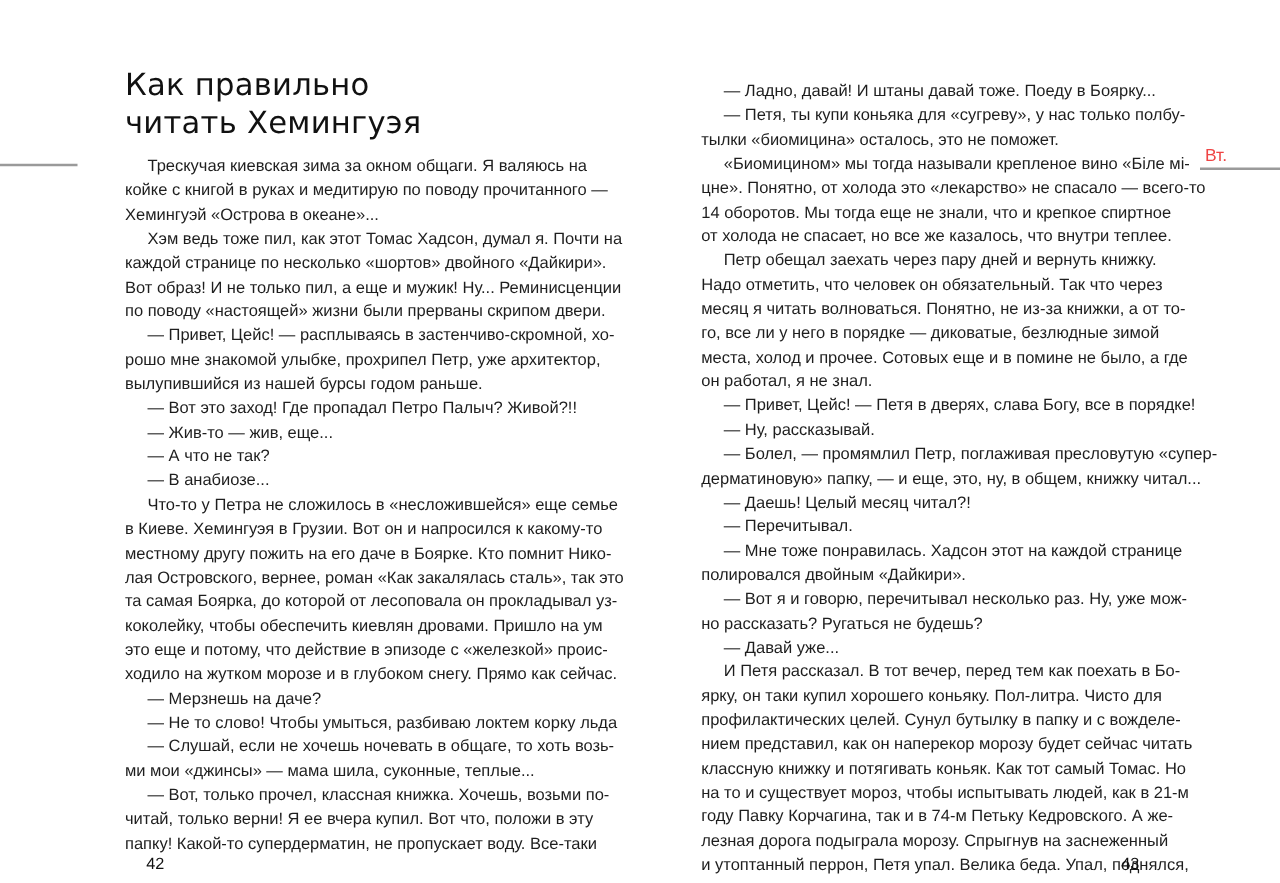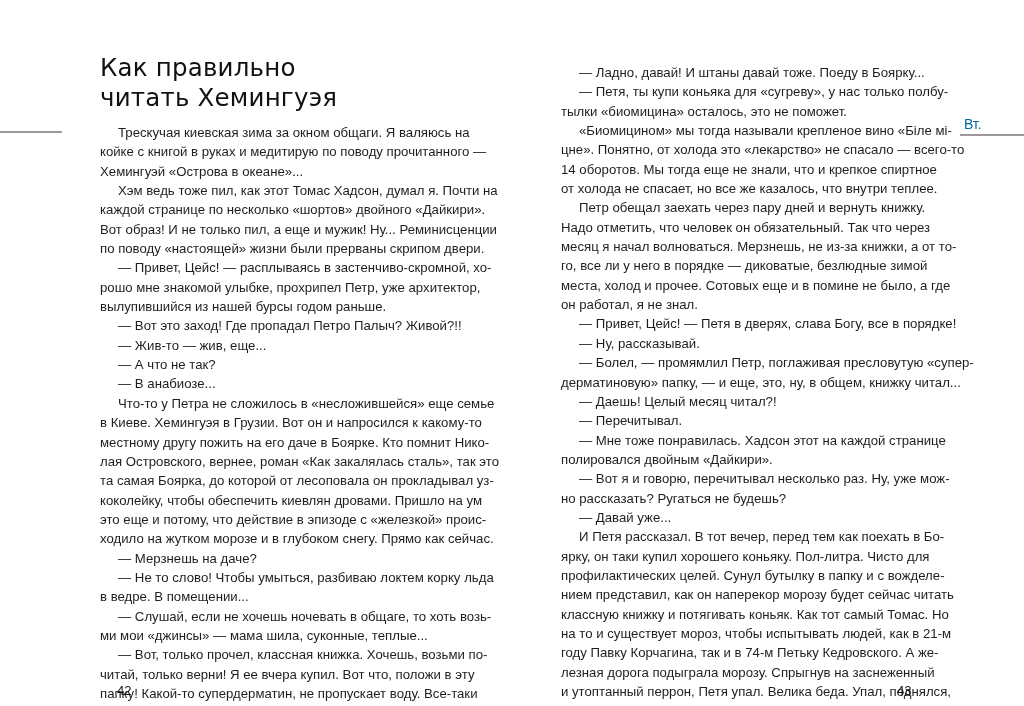--- a/index.html
+++ b/index.html
@@ -7,21 +7,21 @@
          font-family: "Liberation Sans", "DejaVu Sans", sans-serif; color: #1a1a1a; }
   .page { position: absolute; top: 0; height: 706px; }
   .page.left { left: 0; width: 512px; }
   .page.right { left: 512px; width: 512px; }
   .title { position: absolute; left: 100px; width: 358px; top: 53px; 
            font-family: "DejaVu Sans", sans-serif; font-size: 24.5px; line-height: 30px;
            color: #111; letter-spacing: 0.2px; }
   .title div { white-space: nowrap; }
   .rule-left { position: absolute; left: 0; top: 131px; width: 62px; height: 1.5px; background: #9a9a9a; }
   .rule-right { position: absolute; left: 448px; top: 134px; width: 64px; height: 1.5px; background: #9a9a9a; }
-  .section-mark { position: absolute; left: 452px; top: 116px; font-size: 14px; color: #0369a1; }
+  .section-mark { position: absolute; left: 452px; top: 116px; font-size: 14px; color: #ef4444; }
   .col { position: absolute; font-size: 13.2px; line-height: 19.35px; text-align: justify; color: #1e1e1e; }
   .col.l { left: 100px; width: 357px; top: 123px; }
   .col.r { left: 49px; width: 358px; top: 63px; }
   .line { display: block; white-space: nowrap; text-align-last: justify; overflow: visible; height: 19.35px; }
   .line.last { text-align-last: left; }
   .line.indent { padding-left: 18px; }
   .pnum { position: absolute; font-size: 13px; color: #111; top: 655px; margin-top: 28px; }
   .pnum.l { left: 117px; }
   .pnum.r { left: 385px; }
 </style>
@@ -52,21 +52,20 @@
       <span class="line indent">Что-то у Петра не сложилось в «несложившейся» еще семье</span>
       <span class="line">в Киеве. Хемингуэя в Грузии. Вот он и напросился к какому-то</span>
       <span class="line">местному другу пожить на его даче в Боярке. Кто помнит Нико-</span>
       <span class="line">лая Островского, вернее, роман «Как закалялась сталь», так это</span>
       <span class="line">та самая Боярка, до которой от лесоповала он прокладывал уз-</span>
       <span class="line">коколейку, чтобы обеспечить киевлян дровами. Пришло на ум</span>
       <span class="line">это еще и потому, что действие в эпизоде с «железкой» проис-</span>
       <span class="line last">ходило на жутком морозе и в глубоком снегу. Прямо как сейчас.</span>
       <span class="line indent last">— Мерзнешь на даче?</span>
       <span class="line indent">— Не то слово! Чтобы умыться, разбиваю локтем корку льда</span>
-      <span class="line last">в ведре. В помещении...</span>
       <span class="line indent">— Слушай, если не хочешь ночевать в общаге, то хоть возь-</span>
       <span class="line last">ми мои «джинсы» — мама шила, суконные, теплые...</span>
       <span class="line indent">— Вот, только прочел, классная книжка. Хочешь, возьми по-</span>
       <span class="line">читай, только верни! Я ее вчера купил. Вот что, положи в эту</span>
       <span class="line">папку! Какой-то супердерматин, не пропускает воду. Все-таки</span>
     </div>
   <div class="pnum l">42</div>
 </div>
 
 <div class="page right">
@@ -75,21 +74,21 @@
   <div class="col r" id="col-right">
       <span class="line indent last">— Ладно, давай! И штаны давай тоже. Поеду в Боярку...</span>
       <span class="line indent">— Петя, ты купи коньяка для «сугреву», у нас только полбу-</span>
       <span class="line last">тылки «биомицина» осталось, это не поможет.</span>
       <span class="line indent">«Биомицином» мы тогда называли крепленое вино «Біле мі-</span>
       <span class="line">цне». Понятно, от холода это «лекарство» не спасало — всего-то</span>
       <span class="line">14 оборотов. Мы тогда еще не знали, что и крепкое спиртное</span>
       <span class="line last">от холода не спасает, но все же казалось, что внутри теплее.</span>
       <span class="line indent">Петр обещал заехать через пару дней и вернуть книжку.</span>
       <span class="line">Надо отметить, что человек он обязательный. Так что через</span>
-      <span class="line">месяц я начал волноваться. Мерзнешь, не из-за книжки, а от то-</span>
+      <span class="line">месяц я читать волноваться. Понятно, не из-за книжки, а от то-</span>
       <span class="line">го, все ли у него в порядке — диковатые, безлюдные зимой</span>
       <span class="line">места, холод и прочее. Сотовых еще и в помине не было, а где</span>
       <span class="line last">он работал, я не знал.</span>
       <span class="line indent last">— Привет, Цейс! — Петя в дверях, слава Богу, все в порядке!</span>
       <span class="line indent last">— Ну, рассказывай.</span>
       <span class="line indent">— Болел, — промямлил Петр, поглаживая пресловутую «супер-</span>
       <span class="line last">дерматиновую» папку, — и еще, это, ну, в общем, книжку читал...</span>
       <span class="line indent last">— Даешь! Целый месяц читал?!</span>
       <span class="line indent last">— Перечитывал.</span>
       <span class="line indent">— Мне тоже понравилась. Хадсон этот на каждой странице</span>

